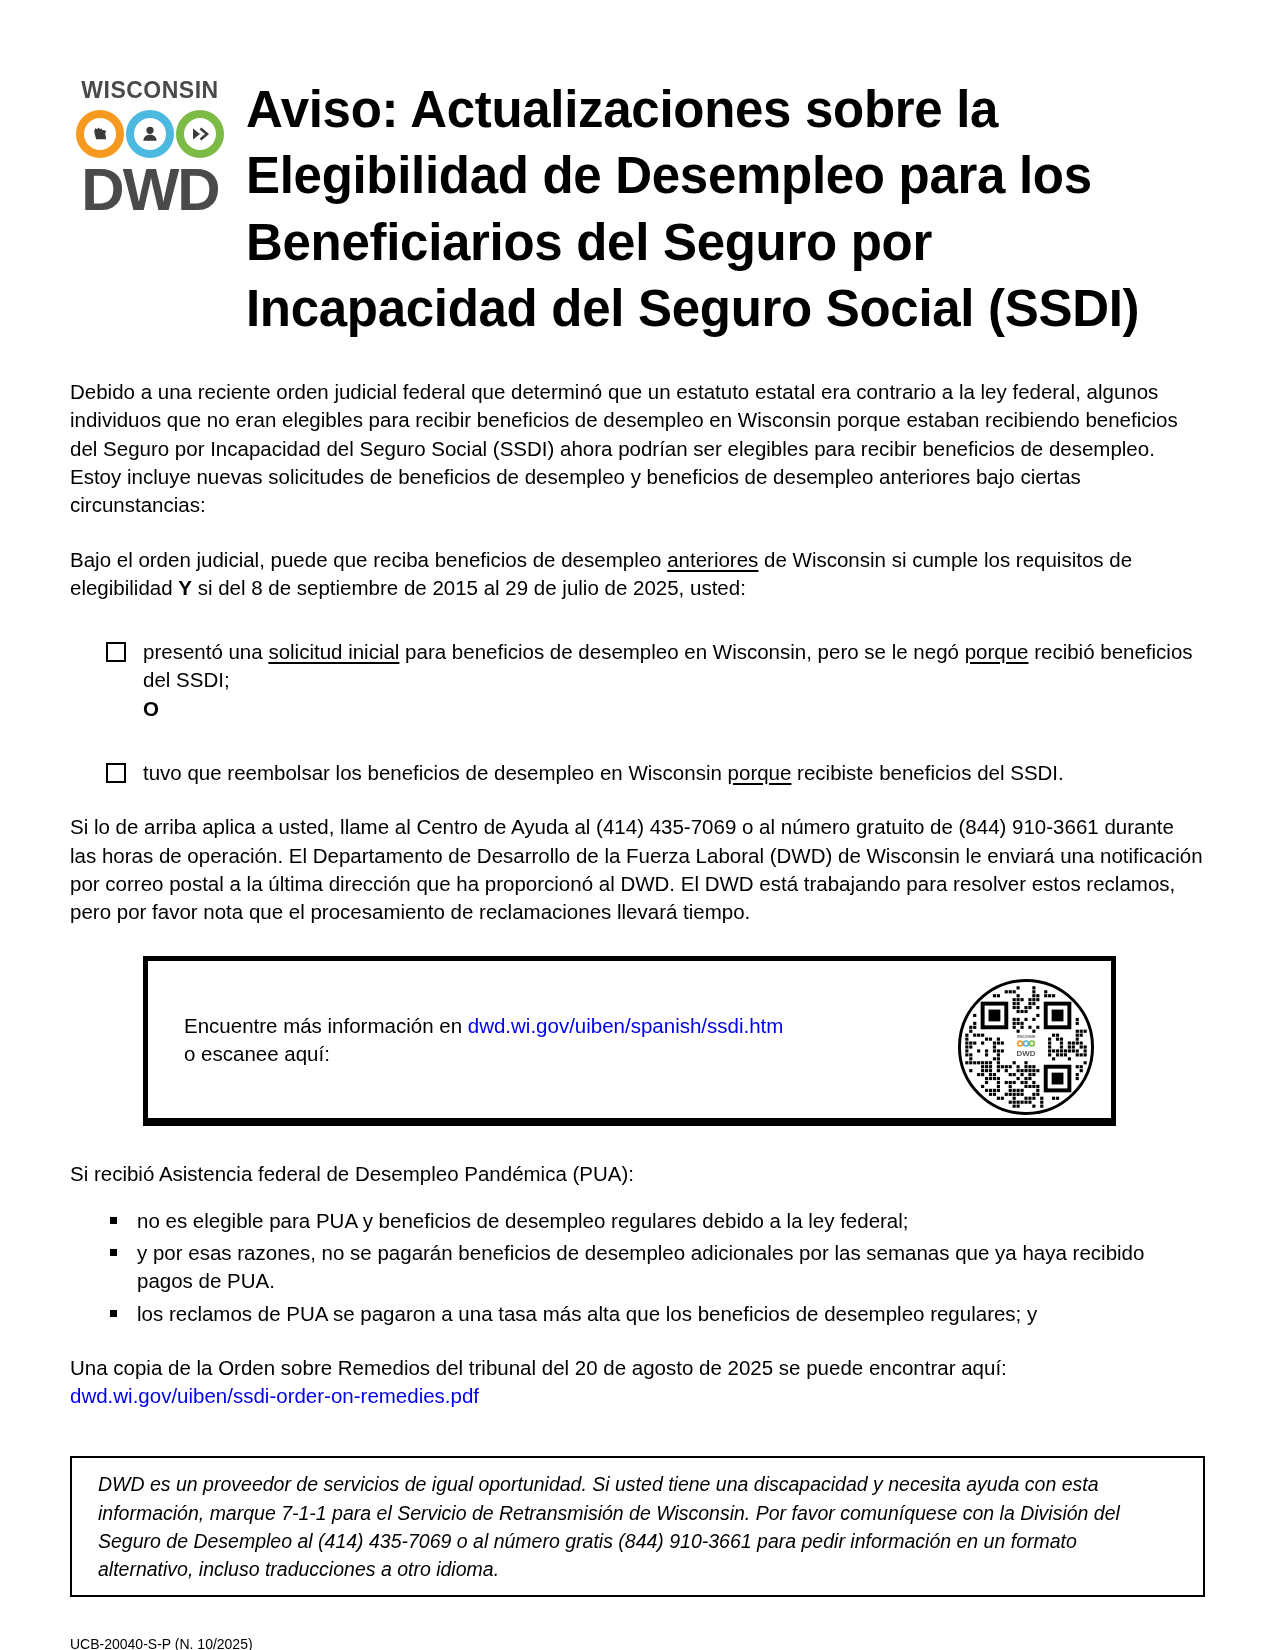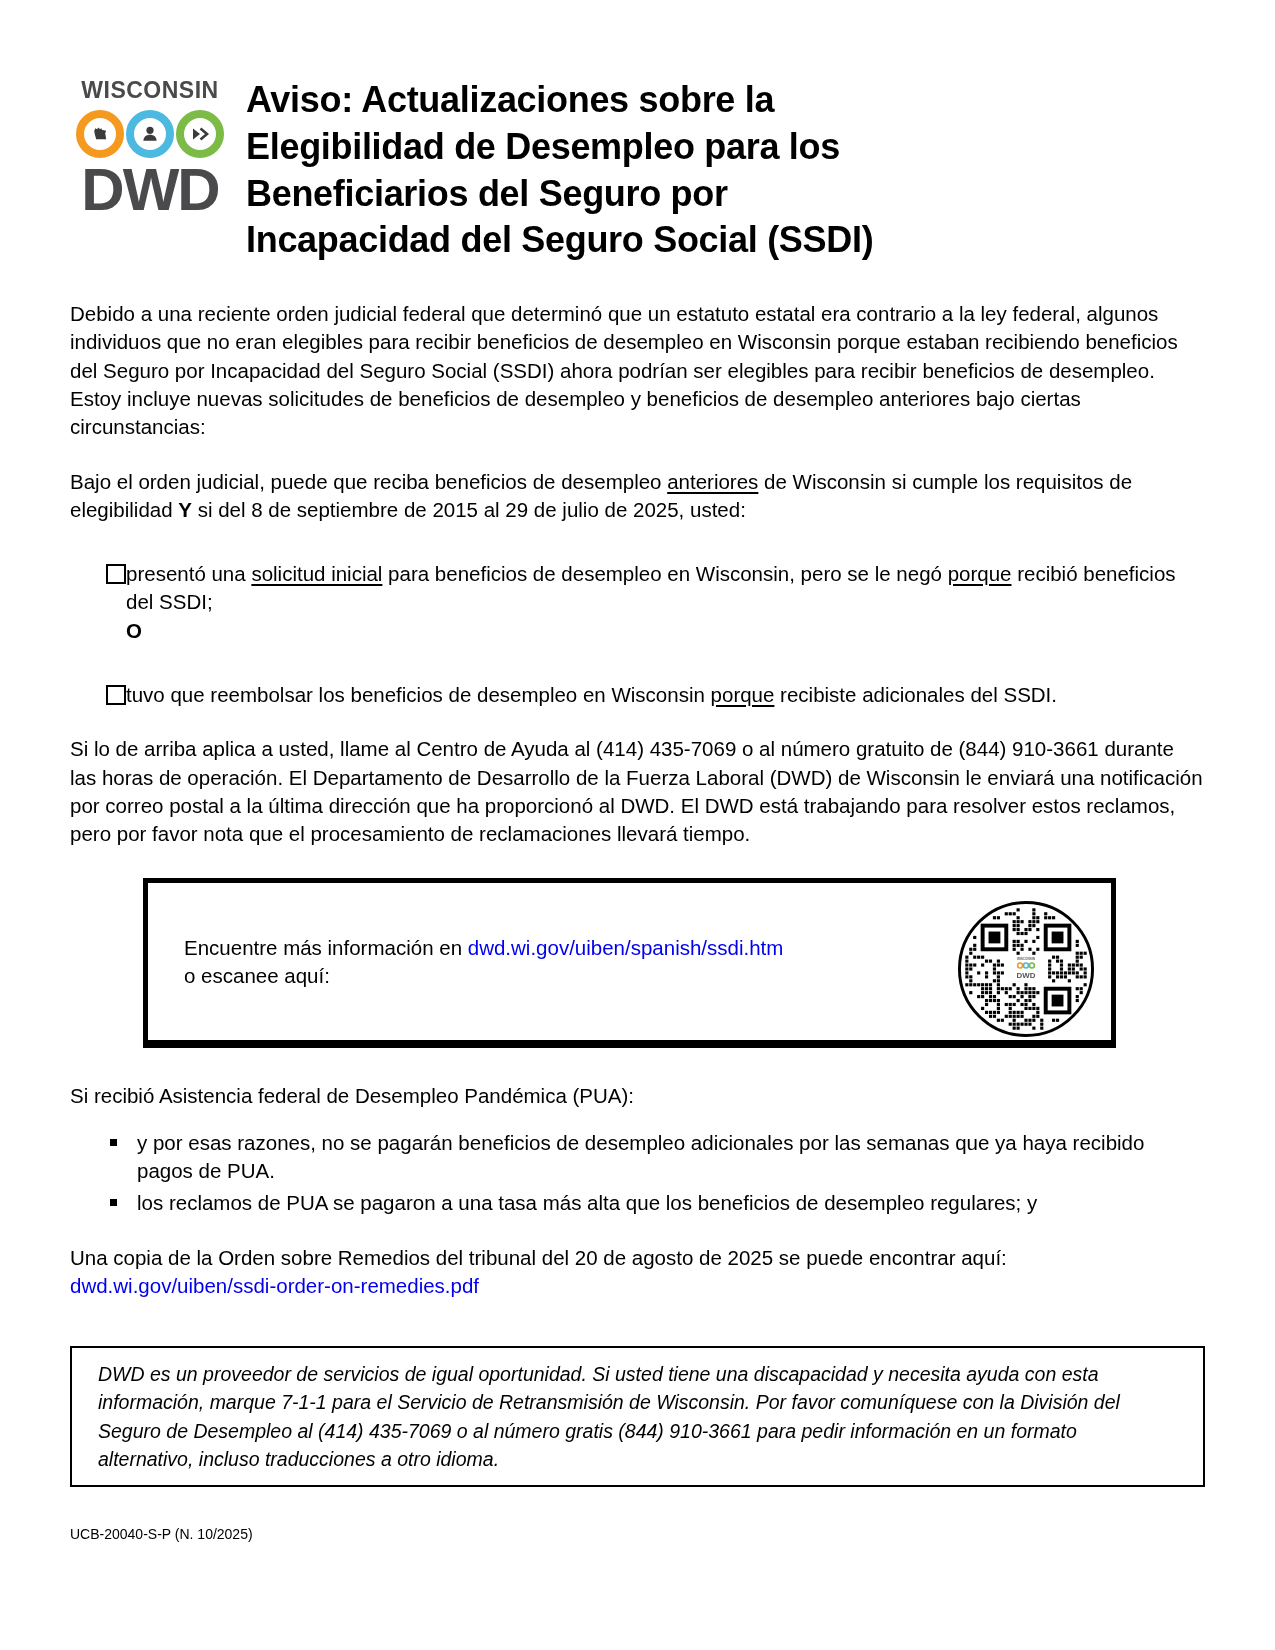--- a/index.html
+++ b/index.html
@@ -13,29 +13,29 @@
   .logo{width:160px;flex:none;display:flex;flex-direction:column;align-items:center;}
   .logo-state{font-weight:bold;font-size:23px;letter-spacing:.5px;color:var(--logo-gray,#4a4a4c);}
   .rings{display:flex;gap:2px;margin-top:3px;}
   .ring{width:48px;height:48px;border-radius:50%;box-sizing:border-box;border:8px solid #000;
         display:flex;align-items:center;justify-content:center;background:#fff;}
   .ring.orange{border-color:var(--logo-orange,#f5991f);}
   .ring.blue{border-color:var(--logo-blue,#4bb9e0);}
   .ring.green{border-color:var(--logo-green,#7cbb45);}
   .ring svg{display:block;}
   .logo-agency{font-weight:bold;font-size:60px;line-height:1;color:var(--logo-gray,#4a4a4c);letter-spacing:-2px;margin-top:2px;}
-  .title{font-size:36px;font-weight:bold;line-height:1.3;letter-spacing:-.3px;padding-top:2px;}
+  .title{font-size:51px;font-weight:bold;line-height:1.3;letter-spacing:-.3px;padding-top:2px;}
   
   .para{margin:8px 0 26px;}
   .seg-u{text-decoration:underline;text-decoration-thickness:1.5px;text-underline-offset:3px;}
   .seg-b{font-weight:bold;}
   .seg-link{color:var(--link,#0000ee);cursor:pointer;}
   
   .checklist{margin:0 0 26px;padding-left:36px;}
-  .check-item{display:flex;margin-bottom:5px;margin-top:36px;}
+  .check-item{display:flex;gap:17px;margin-bottom:5px;margin-top:36px;}
   .checkbox{flex:none;width:16px;height:16px;border:2px solid #000;margin-top:4px;background:#fff;}
   .check-text{flex:1;}
   .connector{font-weight:bold;}
   
   .info-box{border:5px solid #000;border-bottom-width:8px;margin:30px 0 34px 73px;width:973px;height:170px;
             box-sizing:border-box;display:flex;align-items:center;justify-content:space-between;
             padding:0 16px 0 36px;background:#fff;}
   .info-text{max-width:740px;}
   .qr{width:138px;height:138px;flex:none;margin-top:14px;}
   .qr svg{width:138px;height:138px;display:block;}
@@ -90,21 +90,21 @@
   <div class="checklist">
     <div class="check-item">
       <span class="checkbox"></span>
       <div class="check-text">
         <span><span>presentó una </span><span class="seg-u">solicitud inicial</span><span> para beneficios de desempleo en Wisconsin, pero se le negó </span><span class="seg-u">porque</span><span> recibió beneficios del SSDI;</span></span>
         <div class="connector">O</div>
       </div>
     </div>
     <div class="check-item">
       <span class="checkbox"></span>
-      <div class="check-text"><span>tuvo que reembolsar los beneficios de desempleo en Wisconsin </span><span class="seg-u">porque</span><span> recibiste adicionales del SSDI.</span></div>
+      <div class="check-text"><span>tuvo que reembolsar los beneficios de desempleo en Wisconsin </span><span class="seg-u">porque</span><span> recibiste beneficios del SSDI.</span></div>
     </div>
   </div>
 
   <p class="para">Si lo de arriba aplica a usted, llame al Centro de Ayuda al (414) 435-7069 o al número gratuito de (844) 910-3661 durante las horas de operación. El Departamento de Desarrollo de la Fuerza Laboral (DWD) de Wisconsin le enviará una notificación por correo postal a la última dirección que ha proporcionó al DWD. El DWD está trabajando para resolver estos reclamos, pero por favor nota que el procesamiento de reclamaciones llevará tiempo.</p>
 
   <div class="info-box">
     <div class="info-text"><span>Encuentre más información en </span><span class="seg-link">dwd.wi.gov/uiben/spanish/ssdi.htm</span><br><span>o escanee aquí:</span></div>
     <div class="qr">
         <svg viewBox="0 0 140 140">
           <circle cx="70" cy="70" r="67.5" fill="#fff" stroke="#000" stroke-width="3"></circle>
@@ -358,20 +358,24 @@
           <text x="70" y="79" text-anchor="middle" font-size="8" font-weight="bold" fill="#555" font-family="Liberation Sans, sans-serif">DWD</text>
         </svg>
       </div>
   </div>
 
   <p class="para pua-heading">Si recibió Asistencia federal de Desempleo Pandémica (PUA):</p>
 
   <div class="bullets">
     <div class="bullet-item">
       <span class="sq"></span>
+      <div class="bullet-text">no es elegible para PUA y beneficios de desempleo regulares debido a la ley federal;</div>
+    </div>
+    <div class="bullet-item">
+      <span class="sq"></span>
       <div class="bullet-text">y por esas razones, no se pagarán beneficios de desempleo adicionales por las semanas que ya haya recibido pagos de PUA.</div>
     </div>
     <div class="bullet-item">
       <span class="sq"></span>
       <div class="bullet-text">los reclamos de PUA se pagaron a una tasa más alta que los beneficios de desempleo regulares; y</div>
     </div>
   </div>
 
   <p class="para order"><span>Una copia de la Orden sobre Remedios del tribunal del 20 de agosto de 2025 se puede encontrar aquí: </span><span class="seg-link">dwd.wi.gov/uiben/ssdi-order-on-remedies.pdf</span></p>
 

